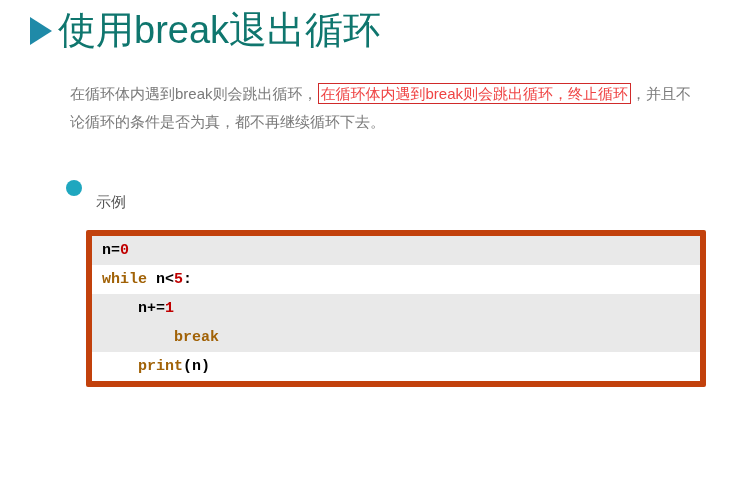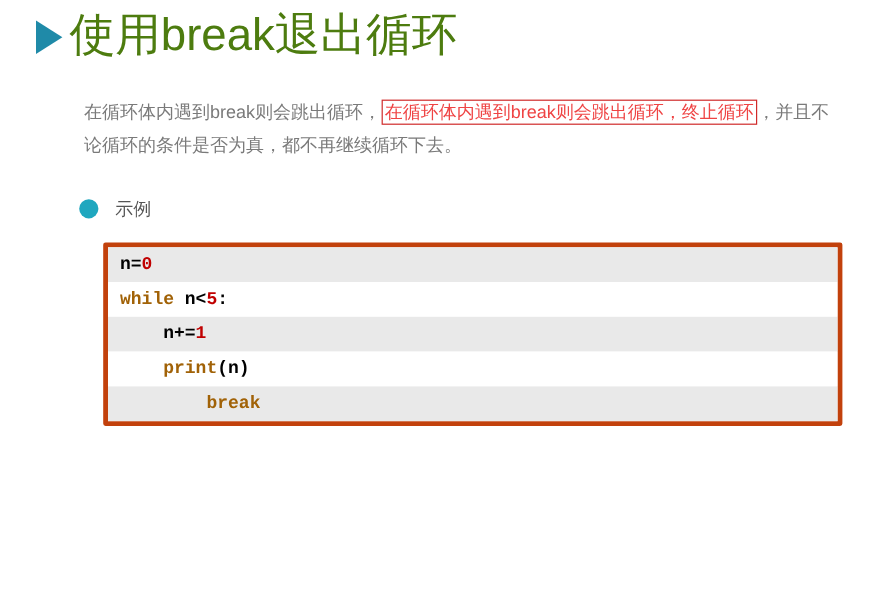--- a/index.html
+++ b/index.html
@@ -19,21 +19,21 @@
   }
   .triangle {
     width: 0;
     height: 0;
     border-top: 14px solid transparent;
     border-bottom: 14px solid transparent;
     border-left: 22px solid #1f8aa8;
   }
   .title {
     font-size: 38px;
-    color: #4d7c0f;
+    color: #0f766e;
     font-weight: 400;
     margin: 0;
     line-height: 1.1;
   }
   .para {
     margin: 28px 0 0 40px;
     font-size: 15px;
     color: #7a7a7a;
     line-height: 1.9;
   }
@@ -50,24 +50,25 @@
   }
   .dot {
     width: 16px;
     height: 16px;
     border-radius: 50%;
     background: #1fa7bf;
   }
   .example-label {
     font-size: 15px;
     color: #555;
+    margin-top: 28px;
   }
   .code-block {
     margin: 18px 0 0 56px;
-    border: 4px solid #c2410c;
+    border: 6px solid #c2410c;
     border-radius: 2px;
     overflow: hidden;
     width: 608px;
   }
   .code-line {
     font-family: Consolas, "Courier New", monospace;
     font-size: 15px;
     padding: 6px 10px;
     white-space: pre;
     font-weight: bold;
@@ -94,16 +95,16 @@
 
   <div class="example-row">
     <div class="dot"></div>
     <span class="example-label">示例</span>
   </div>
 
   <div class="code-block">
       <div class="code-line odd"><span class="tok-plain">n=</span><span class="tok-num">0</span></div>
       <div class="code-line even"><span class="tok-kw">while</span><span class="tok-plain"> n&lt;</span><span class="tok-num">5</span><span class="tok-plain">:</span></div>
       <div class="code-line odd"><span class="tok-plain">    n+=</span><span class="tok-num">1</span></div>
+      <div class="code-line odd"><span class="tok-plain">        </span><span class="tok-kw">break</span></div>
       <div class="code-line even"><span class="tok-plain">    </span><span class="tok-kw">print</span><span class="tok-plain">(n)</span></div>
-      <div class="code-line odd"><span class="tok-plain">        </span><span class="tok-kw">break</span></div>
     </div>
 </div>
 
 </body></html>

